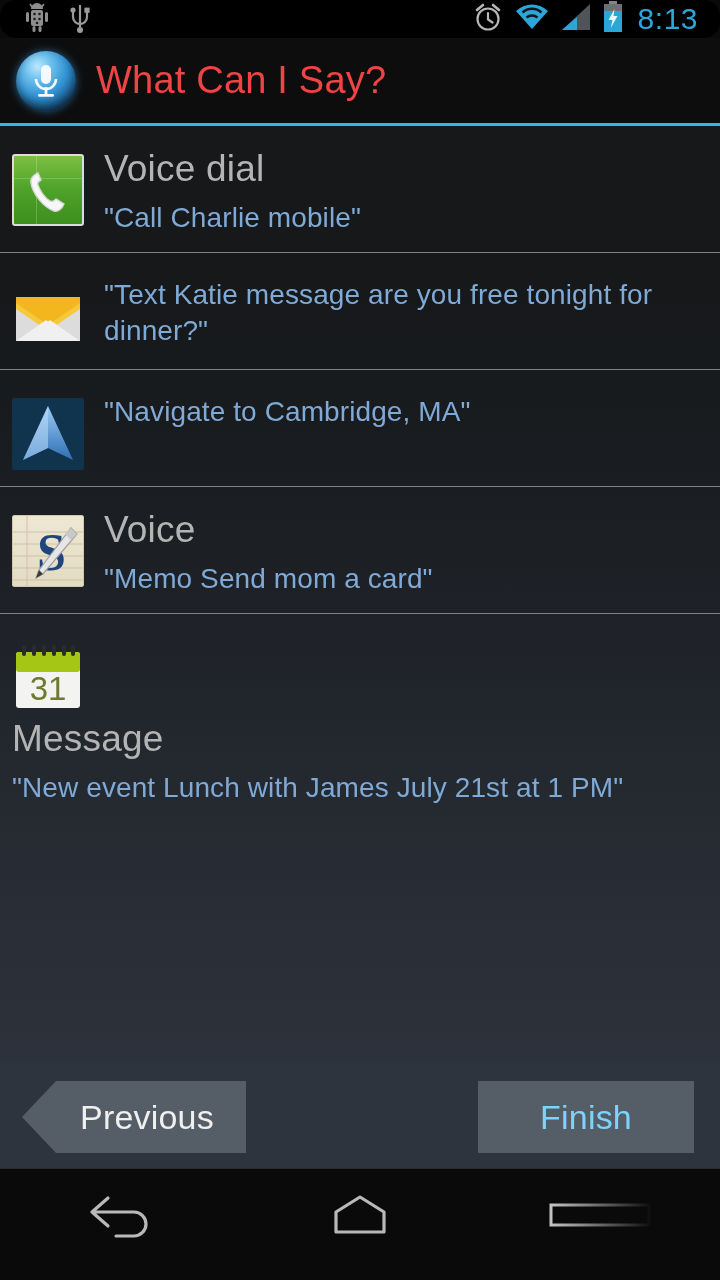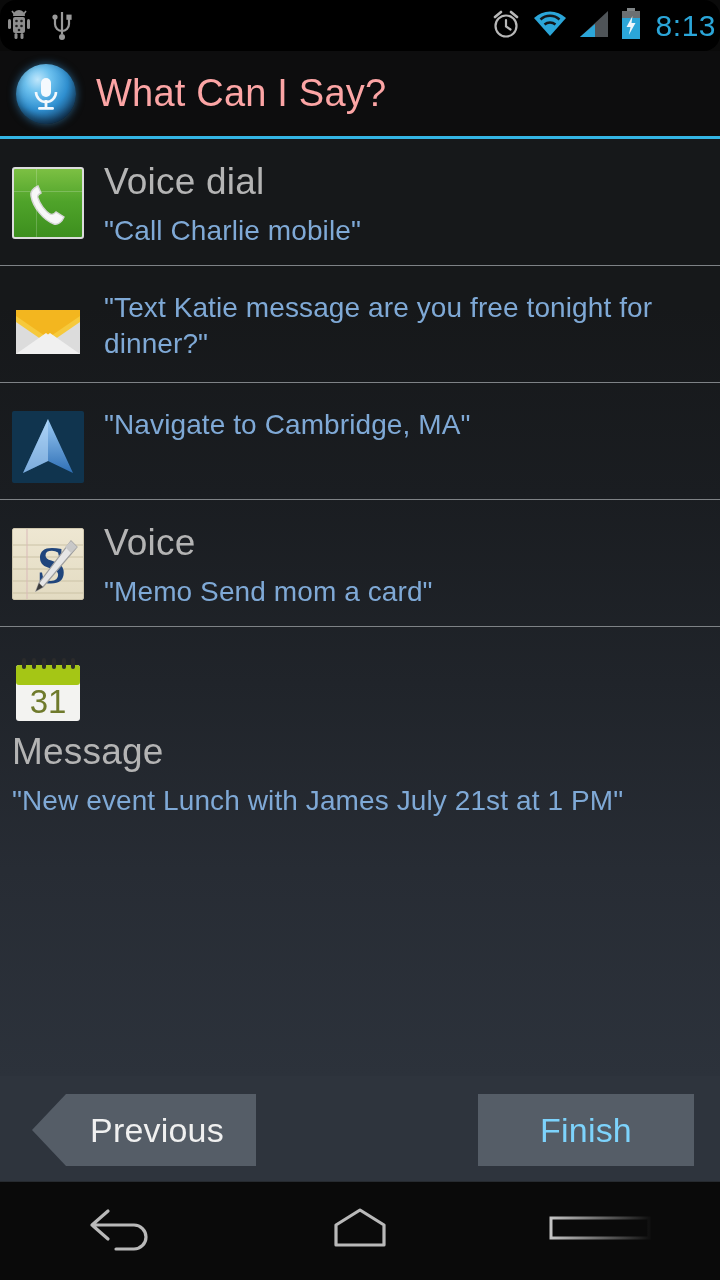--- a/index.html
+++ b/index.html
@@ -7,24 +7,24 @@
     width:720px; height:1280px;
     background:#0a0a0a;
     font-family:"Liberation Sans", sans-serif;
     overflow:hidden;
   }
 
   #screen { position:relative; width:720px; height:1280px; overflow:hidden; }
 
   
   .statusbar{
-    position:relative; height:51px; width:100%;
+    position:relative; height:38px; width:100%;
     background:#000;
     display:flex; align-items:center;
-    padding:0 4px;
+    padding:0 22px;
     border-radius:16px;
   }
   .sb-left{ display:flex; align-items:center; gap:16px; }
   .sb-right{ margin-left:auto; display:flex; align-items:center; gap:10px; }
   .sb-clock{
     color:#2ba6d9; font-size:30px; letter-spacing:.5px;
     margin-left:4px; font-family:"Liberation Sans", sans-serif;
   }
   .sb-ico{ display:block; }
 
@@ -38,21 +38,21 @@
   }
   .app-icon{
     width:60px; height:60px; border-radius:50%;
     background:
       radial-gradient(circle at 36% 26%, #bfe6fb 0%, #6ec2ef 22%, #2f8fd0 52%, #17456e 80%, #0c2743 100%);
     box-shadow:0 0 9px rgba(60,160,230,.55), inset 0 -4px 8px rgba(0,0,0,.45);
     position:relative; flex:0 0 auto;
   }
   .app-icon svg{ position:absolute; left:50%; top:50%; transform:translate(-50%,-50%); }
   .app-title{
-    color:#fca5a5; font-size:38px; margin-left:20px;
+    color:#ef4444; font-size:38px; margin-left:20px;
     font-weight:400; letter-spacing:.2px; white-space:nowrap;text-align:right;
   }
 
   
   .list{
     position:relative;
     height:937px;
     background:linear-gradient(to bottom,
       #16181a 0%, #16181a 18%, #1a1d21 38%, #20242a 58%, #272c34 78%, #2c323b 100%);
     overflow:hidden;
@@ -118,21 +118,21 @@
   
   .ic-cal{ background:transparent; }
 
   
   .buttonbar{
     position:relative; height:105px; width:100%;
     background:#2e343d;
     display:flex; align-items:center;
   }
   .btn-prev{
-    position:absolute; left:32px; top:18px;
+    position:absolute; left:22px; top:18px;
     height:72px; width:224px;
     background:#555d67; color:#f0f0f0;
     font-size:34px; display:flex; align-items:center; justify-content:center;
     padding-left:26px;
     clip-path:polygon(0% 50%, 34px 0%, 100% 0%, 100% 100%, 34px 100%);
     letter-spacing:.2px;
   }
   .btn-finish{
     position:absolute; right:26px; top:18px;
     height:72px; width:216px;

